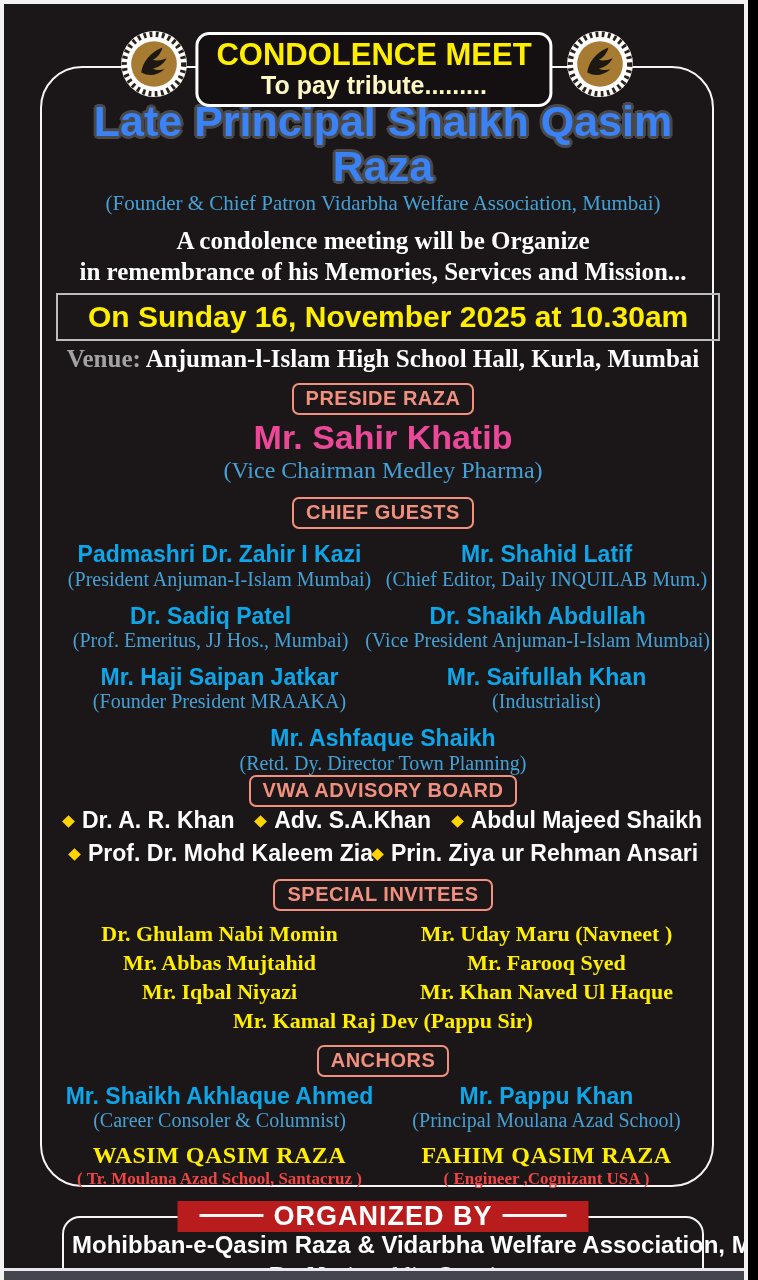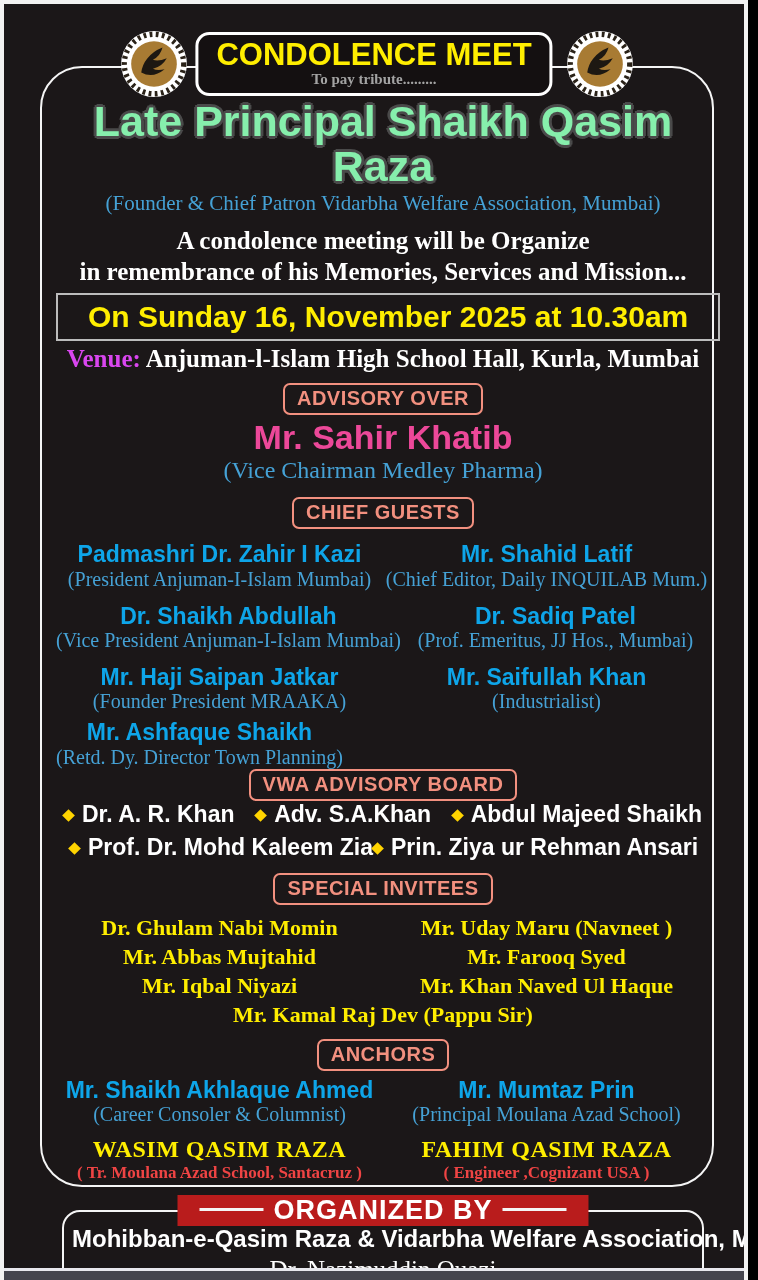--- a/index.html
+++ b/index.html
@@ -22,39 +22,39 @@
   
   .logo{position:absolute;top:26px;width:68px;height:68px;z-index:3;}
   .logo.left{left:116px;}
   .logo.right{left:562px;}
   .cond-badge{
     position:absolute;top:28px;left:50%;transform:translateX(-50%);
     background:#141011;border:3px solid #fff;border-radius:14px;
     padding:4px 18px 6px;text-align:center;z-index:3;white-space:nowrap;
   }
   .cond-badge .t1{font-weight:bold;font-size:31px;line-height:1.05;color:#ffee00;letter-spacing:0px;}
-  .cond-badge .t2{font-family:Liberation Serif, serif;font-weight:bold;font-size:15px;color:#a3a3a3;line-height:1.05;}
+  .cond-badge .t2{font-family:Liberation Sans, sans-serif;font-weight:bold;font-size:25px;color:#fef9c3;line-height:1.05;}
   
   .content{
     position:absolute;left:52px;top:95px;width:654px;text-align:center;z-index:2;
   }
   .main-title{
-    font-size:43px;font-weight:bold;line-height:1.05;letter-spacing:0px;color:#86efac;
+    font-size:43px;font-weight:bold;line-height:1.05;letter-spacing:0px;color:#3b82f6;
     text-shadow:2px 2px 0 #4a4a4a,-2px 2px 0 #4a4a4a,2px -2px 0 #4a4a4a,-2px -2px 0 #4a4a4a,
                 0 3px 0 #4a4a4a,0 -3px 0 #4a4a4a,3px 0 0 #4a4a4a,-3px 0 0 #4a4a4a;
   }
   .blue{color:#45a1d5;}
   .founder-sub{font-family:"Liberation Serif",serif;font-size:21px;margin-top:2px;}
   .intro{font-family:"Liberation Serif",serif;font-weight:bold;font-size:25px;line-height:1.22;margin-top:10px;}
   .date-box{
     display:inline-block;margin-top:6px;border:2px solid #bcbcbc;
     padding:5px 30px;font-weight:bold;font-size:30px;color:#ffee00;white-space:nowrap;
   }
   .venue{font-family:"Liberation Serif",serif;font-weight:bold;font-size:25px;margin-top:4px;white-space:nowrap;}
-  .venue .vlabel{color:#d946ef;}
+  .venue .vlabel{color:#a3a3a3;}
   .badge{
     display:inline-block;margin-top:0;color:#f2907f;border:2px solid #f2907f;border-radius:7px;
     font-weight:bold;font-size:20px;letter-spacing:.5px;padding:2px 12px 3px;background:#1b1718;white-space:nowrap;
   }
   .presider-name{color:#ec4899;font-weight:bold;font-size:34px;line-height:1.1;margin-top:4px;}
   .role{font-family:"Liberation Serif",serif;font-size:24px;line-height:1.1;color:#45a1d5;}
   .guest-row{display:flex;margin-top:12px;}
   .guest{flex:1 1 0;}
   .gname{font-weight:bold;font-size:23px;line-height:1.15;color:#0ea5e9;white-space:nowrap;}
   .grole{font-family:"Liberation Serif",serif;font-size:20px;line-height:1.15;color:#45a1d5;white-space:nowrap;}
@@ -124,60 +124,60 @@
       <div>A condolence meeting will be Organize</div>
       <div>in remembrance of his Memories, Services and Mission...</div>
     </div>
 
     <div>
       <div class="date-box">On Sunday 16, November 2025 at 10.30am</div>
     </div>
 
     <div class="venue"><span class="vlabel">Venue:</span><span> Anjuman-l-Islam High School Hall, Kurla, Mumbai</span></div>
 
-    <div style="margin-top:10px;"><span class="badge">ADVISORY OVER</span></div>
+    <div style="margin-top:10px;"><span class="badge">PRESIDE RAZA</span></div>
     <div class="presider-name">Mr. Sahir Khatib</div>
     <div class="role">(Vice Chairman Medley Pharma)</div>
 
     <div style="margin-top:14px;"><span class="badge">CHIEF GUESTS</span></div>
 
     <div class="guest-row">
       <div class="guest">
         <div class="gname">Padmashri Dr. Zahir I Kazi</div>
         <div class="grole">(President Anjuman-I-Islam Mumbai)</div>
       </div>
       <div class="guest">
         <div class="gname">Mr. Shahid Latif</div>
         <div class="grole">(Chief Editor, Daily INQUILAB Mum.)</div>
       </div>
     </div>
 
     <div class="guest-row">
       <div class="guest">
+        <div class="gname">Dr. Sadiq Patel</div>
+        <div class="grole">(Prof. Emeritus, JJ Hos., Mumbai)</div>
+      </div>
+      <div class="guest">
         <div class="gname">Dr. Shaikh Abdullah</div>
         <div class="grole">(Vice President Anjuman-I-Islam Mumbai)</div>
       </div>
-      <div class="guest">
-        <div class="gname">Dr. Sadiq Patel</div>
-        <div class="grole">(Prof. Emeritus, JJ Hos., Mumbai)</div>
-      </div>
     </div>
 
     <div class="guest-row">
       <div class="guest">
         <div class="gname">Mr. Haji Saipan Jatkar</div>
         <div class="grole">(Founder President MRAAKA)</div>
       </div>
       <div class="guest">
         <div class="gname">Mr. Saifullah Khan</div>
         <div class="grole">(Industrialist)</div>
       </div>
     </div>
 
-    <div class="guest-row" style="margin-top:6px;justify-content:flex-start;">
+    <div class="guest-row" style="justify-content:center;">
       <div class="guest" style="flex:0 0 auto;">
         <div class="gname">Mr. Ashfaque Shaikh</div>
         <div class="grole">(Retd. Dy. Director Town Planning)</div>
       </div>
     </div>
 
     <div style=""><span class="badge">VWA ADVISORY BOARD</span></div>
     <div class="adv-row">
       <span class="adv-item"><span class="diamond"></span><span>Dr. A. R. Khan</span></span>
       <span class="adv-item"><span class="diamond"></span><span>Adv. S.A.Khan</span></span>
@@ -203,21 +203,21 @@
     </div>
     <div class="inv">Mr. Kamal Raj Dev (Pappu Sir)</div>
 
     <div style="margin-top:10px;"><span class="badge">ANCHORS</span></div>
     <div class="guest-row" style="margin-top:6px;">
       <div class="guest">
         <div class="gname">Mr. Shaikh Akhlaque Ahmed</div>
         <div class="grole">(Career Consoler &amp; Columnist)</div>
       </div>
       <div class="guest">
-        <div class="gname">Mr. Mumtaz Prin</div>
+        <div class="gname">Mr. Pappu Khan</div>
         <div class="grole">(Principal Moulana Azad School)</div>
       </div>
     </div>
 
     <div class="trib-row">
       <div class="trib">
         <div class="tname">WASIM QASIM  RAZA</div>
         <div class="trole">( Tr. Moulana Azad School, Santacruz )</div>
       </div>
       <div class="trib">

